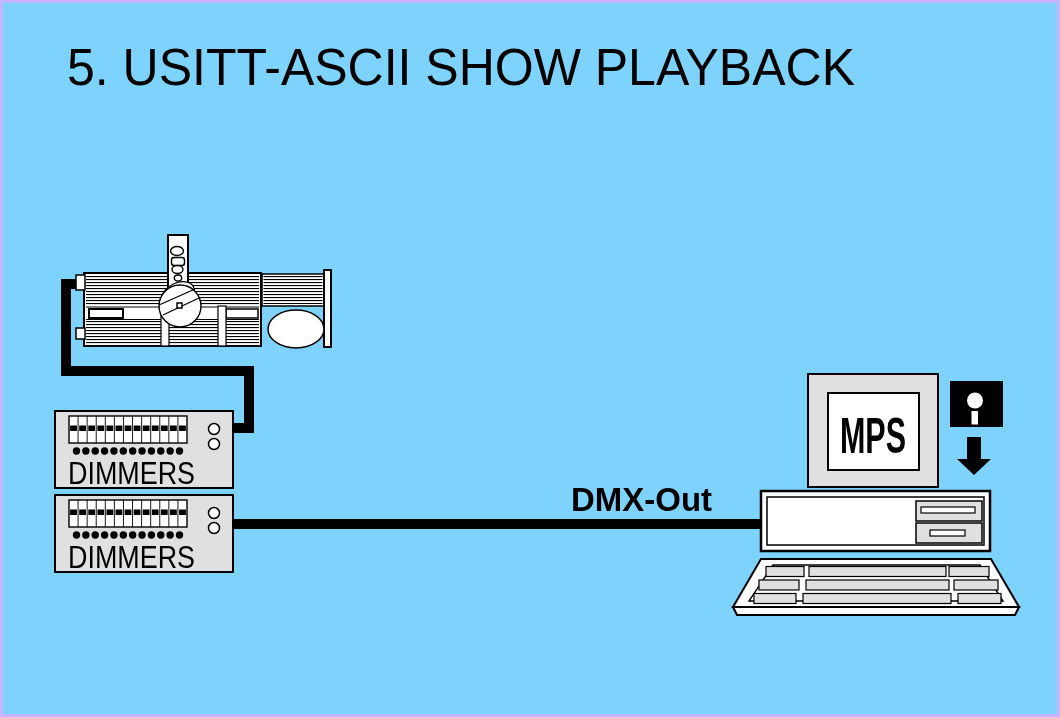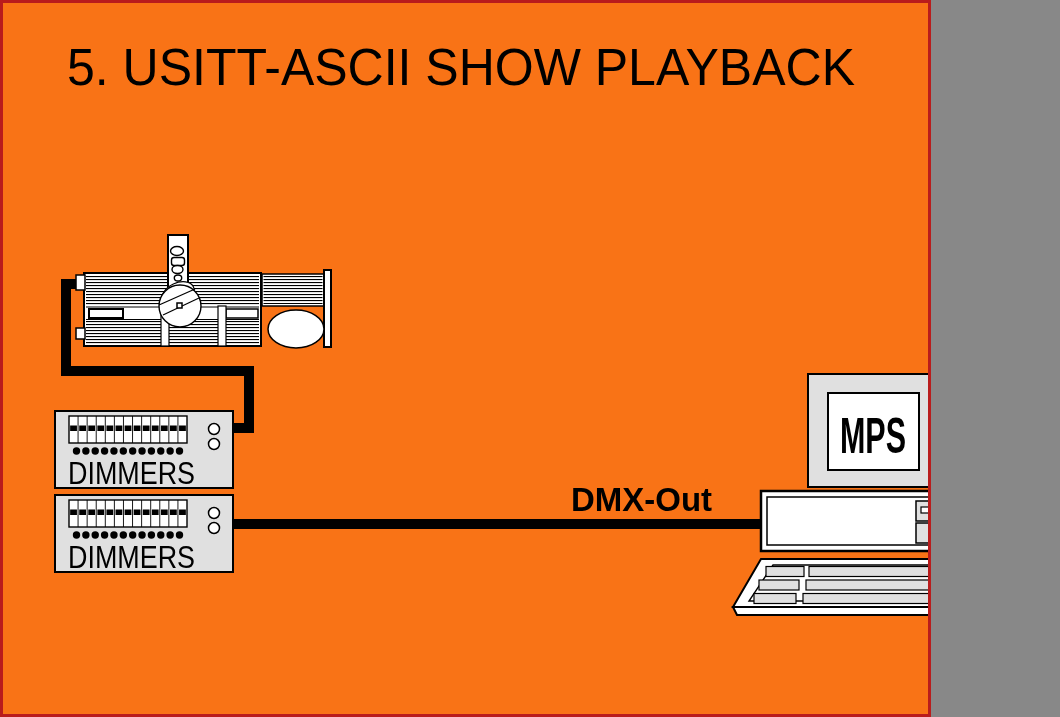--- a/index.html
+++ b/index.html
@@ -1,21 +1,21 @@
 <!DOCTYPE html>
 <html><head>
 <meta charset="utf-8">
 <style>
   html,body{margin:0;padding:0;background:#888;}
   .page{
     position:relative;
-    width:931px;height:717px;
-    background:#f97316;
+    width:1060px;height:717px;
+    background:#7dd3fc;
     box-sizing:border-box;
-    border:3px solid #b91c1c;
+    border:3px solid #c4b5fd;
     overflow:hidden;
     font-family:"Liberation Sans", sans-serif;
   }
   svg{position:absolute;left:0;top:0;}
   svg text{
     font-family:"Liberation Sans", sans-serif;
     fill:#000;
   }
   .t-title{font-size:51px;}
   .t-dim{font-size:32px;}

